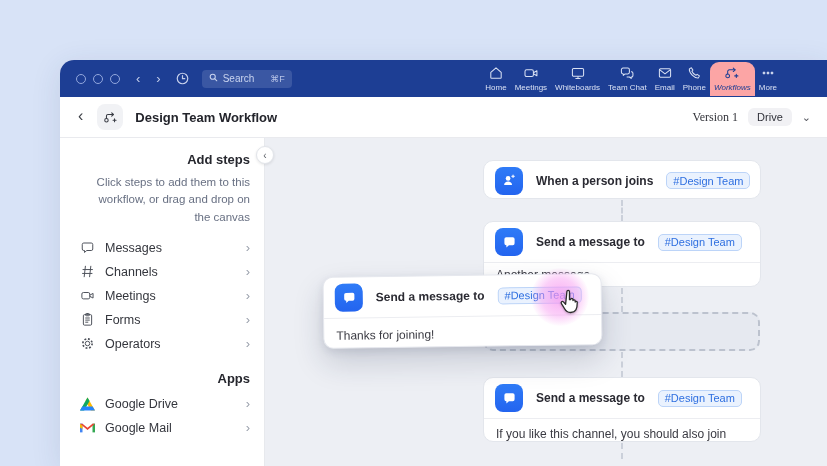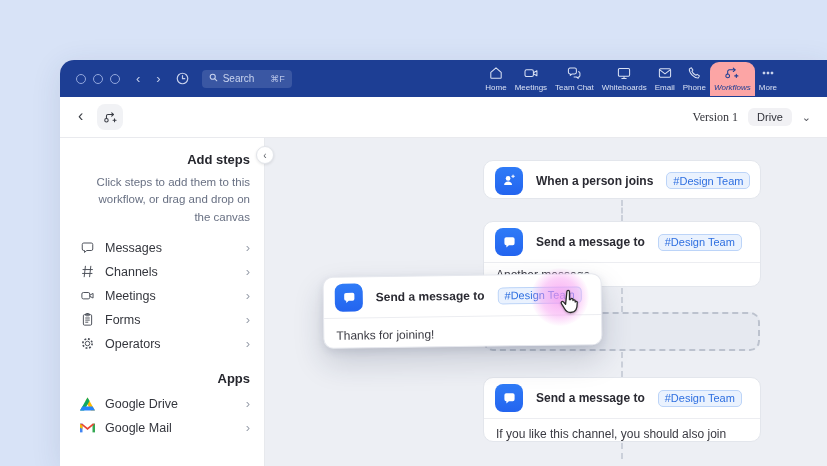--- a/index.html
+++ b/index.html
@@ -173,31 +173,31 @@
       </div>
       <div class="nav-item">
         <svg width="16" height="16" viewBox="0 0 20 20" fill="none" stroke-width="1.3" stroke-linejoin="round">
             <rect x="2.5" y="6" width="10.5" height="8.5" rx="2"></rect>
             <path d="M13 9.6 L17.4 7.2 V13.4 L13 11"></path>
           </svg>
         <span>Meetings</span>
       </div>
       <div class="nav-item">
         <svg width="16" height="16" viewBox="0 0 20 20" fill="none" stroke-width="1.3" stroke-linejoin="round">
+            <rect x="3" y="4.5" width="14" height="9.5" rx="1.5"></rect>
+            <path d="M10 14 v2.4 M6.8 16.8 h6.4"></path>
+          </svg>
+        <span>Whiteboards</span>
+      </div>
+      <div class="nav-item">
+        <svg width="16" height="16" viewBox="0 0 20 20" fill="none" stroke-width="1.3" stroke-linejoin="round">
             <path d="M3 5.8 a2 2 0 0 1 2-2 h6 a2 2 0 0 1 2 2 v3.4 a2 2 0 0 1 -2 2 H7.6 L5.4 13 v-1.8 H5 a2 2 0 0 1 -2-2 Z"></path>
             <path d="M15 8.4 h0.6 a1.8 1.8 0 0 1 1.8 1.8 v3 a1.8 1.8 0 0 1 -1.8 1.8 h-0.4 v1.8 l-2.2-1.8 H9.6"></path>
           </svg>
         <span>Team Chat</span>
-      </div>
-      <div class="nav-item">
-        <svg width="16" height="16" viewBox="0 0 20 20" fill="none" stroke-width="1.3" stroke-linejoin="round">
-            <rect x="3" y="4.5" width="14" height="9.5" rx="1.5"></rect>
-            <path d="M10 14 v2.4 M6.8 16.8 h6.4"></path>
-          </svg>
-        <span>Whiteboards</span>
       </div>
       <div class="nav-item">
         <svg width="16" height="16" viewBox="0 0 20 20" fill="none" stroke-width="1.3" stroke-linejoin="round">
             <rect x="3" y="4.8" width="14" height="10.4" rx="1.5"></rect>
             <path d="M3.6 6 L10 11 L16.4 6"></path>
           </svg>
         <span>Email</span>
       </div>
       <div class="nav-item">
         <svg width="16" height="16" viewBox="0 0 20 20" fill="none" stroke-width="1.3" stroke-linejoin="round" stroke-linecap="round">
@@ -230,20 +230,21 @@
   <div class="toolbar">
     <span class="back-chevron">‹</span>
     <span class="wf-chip">
       <svg width="15" height="15" viewBox="0 0 20 20" fill="none" stroke="#3a3d45" stroke-width="1.4" stroke-linecap="round" stroke-linejoin="round">
           <circle cx="4.6" cy="13.6" r="2.3"></circle>
           <path d="M4.6 11.3 V8 a2 2 0 0 1 2-2 h7.2"></path>
           <path d="M11.6 3.8 L13.9 6 L11.6 8.2"></path>
           <path d="M15.4 11.6 v4 M13.4 13.6 h4"></path>
         </svg>
     </span>
+    <span class="doc-title">Design Team Workflow</span>
     <div class="toolbar-right">
       <span class="version-label">Version 1</span>
       <span class="status-pill">Drive</span>
       <span class="dd-chevron">⌄</span>
     </div>
   </div>
 
   <div class="content">
     <div class="collapse-btn">‹</div>
 

